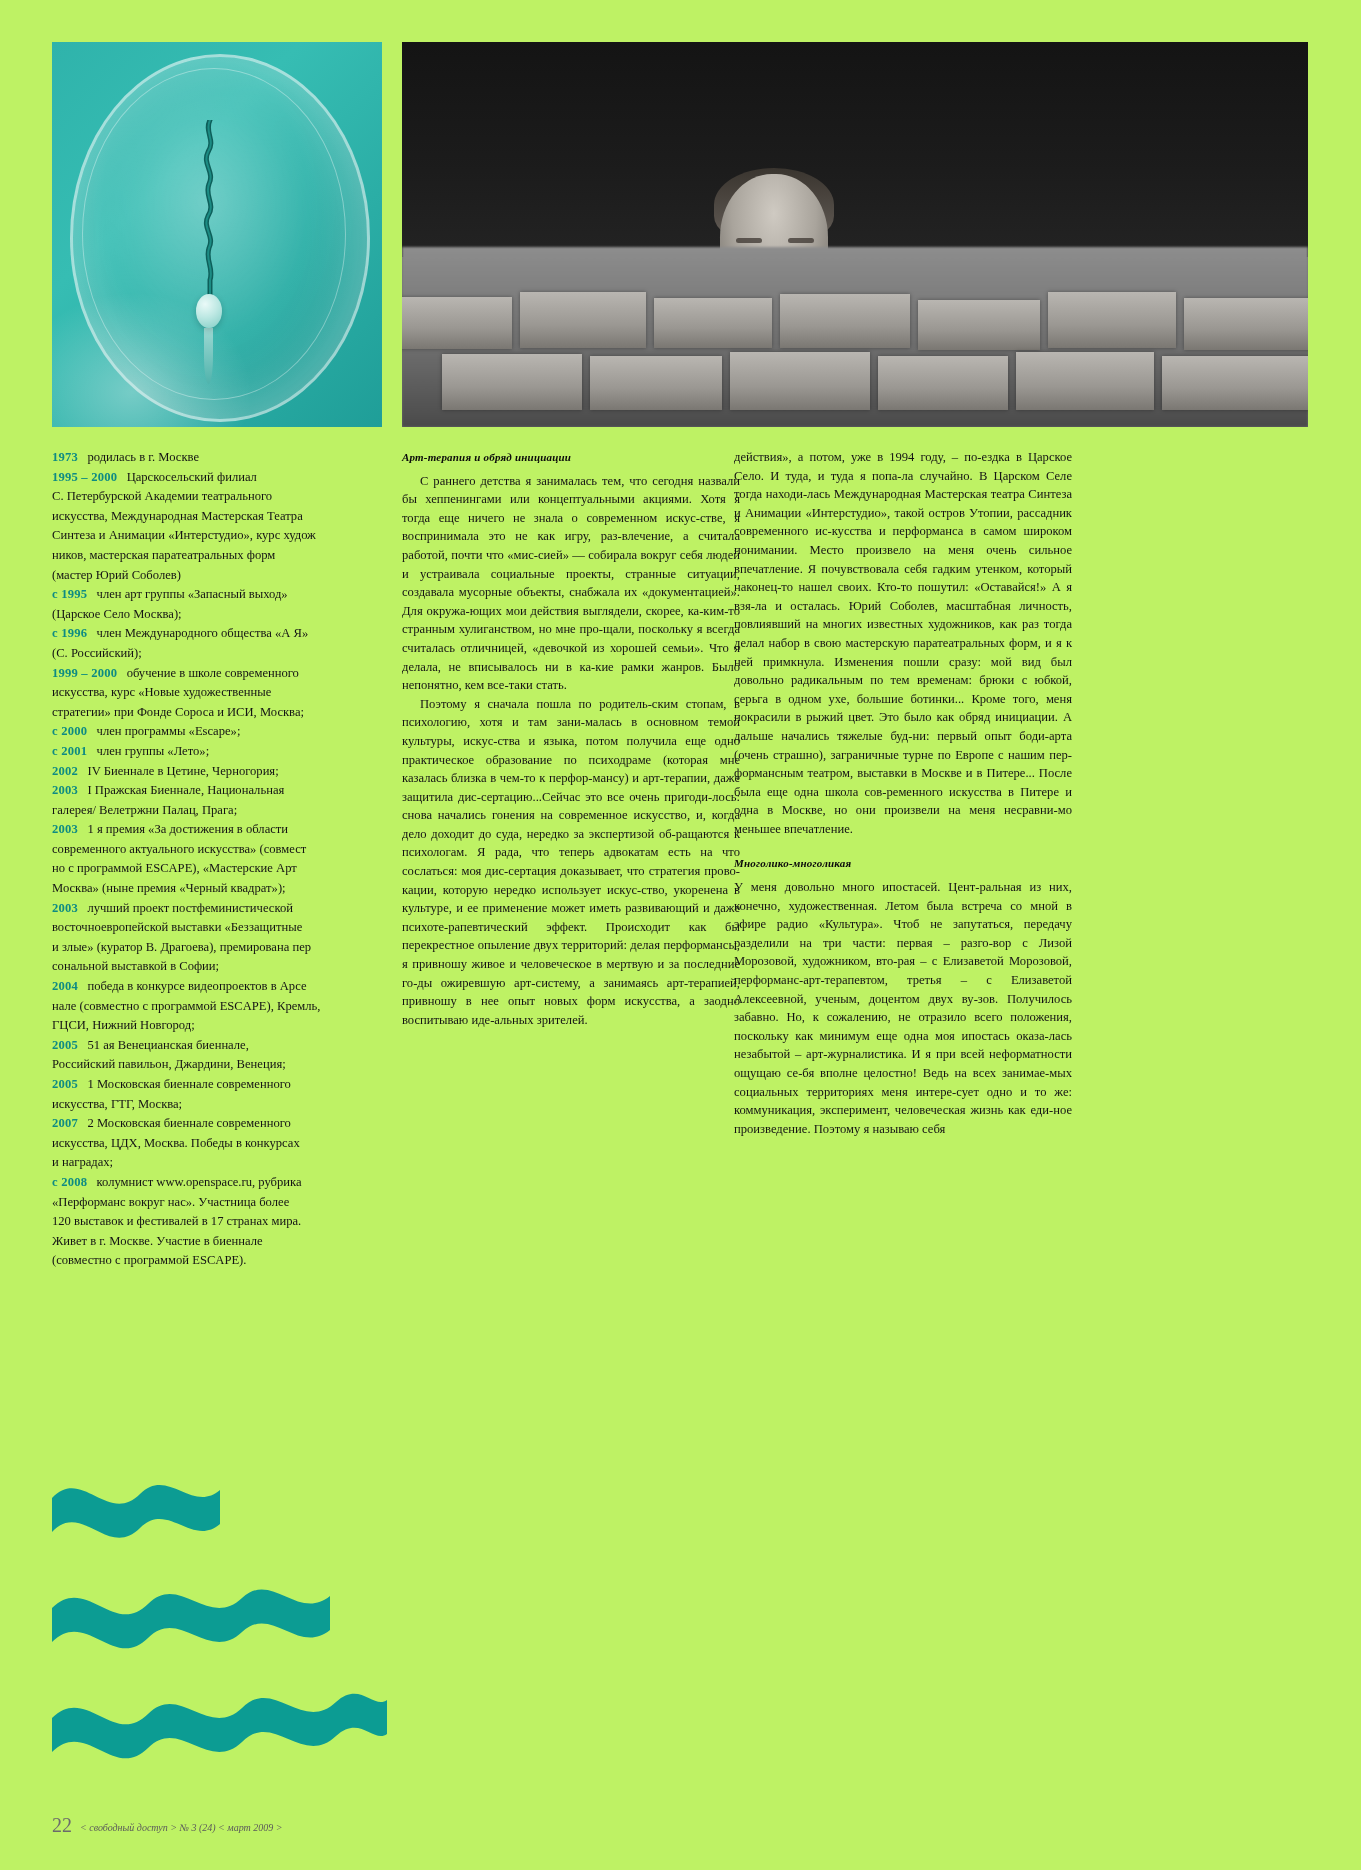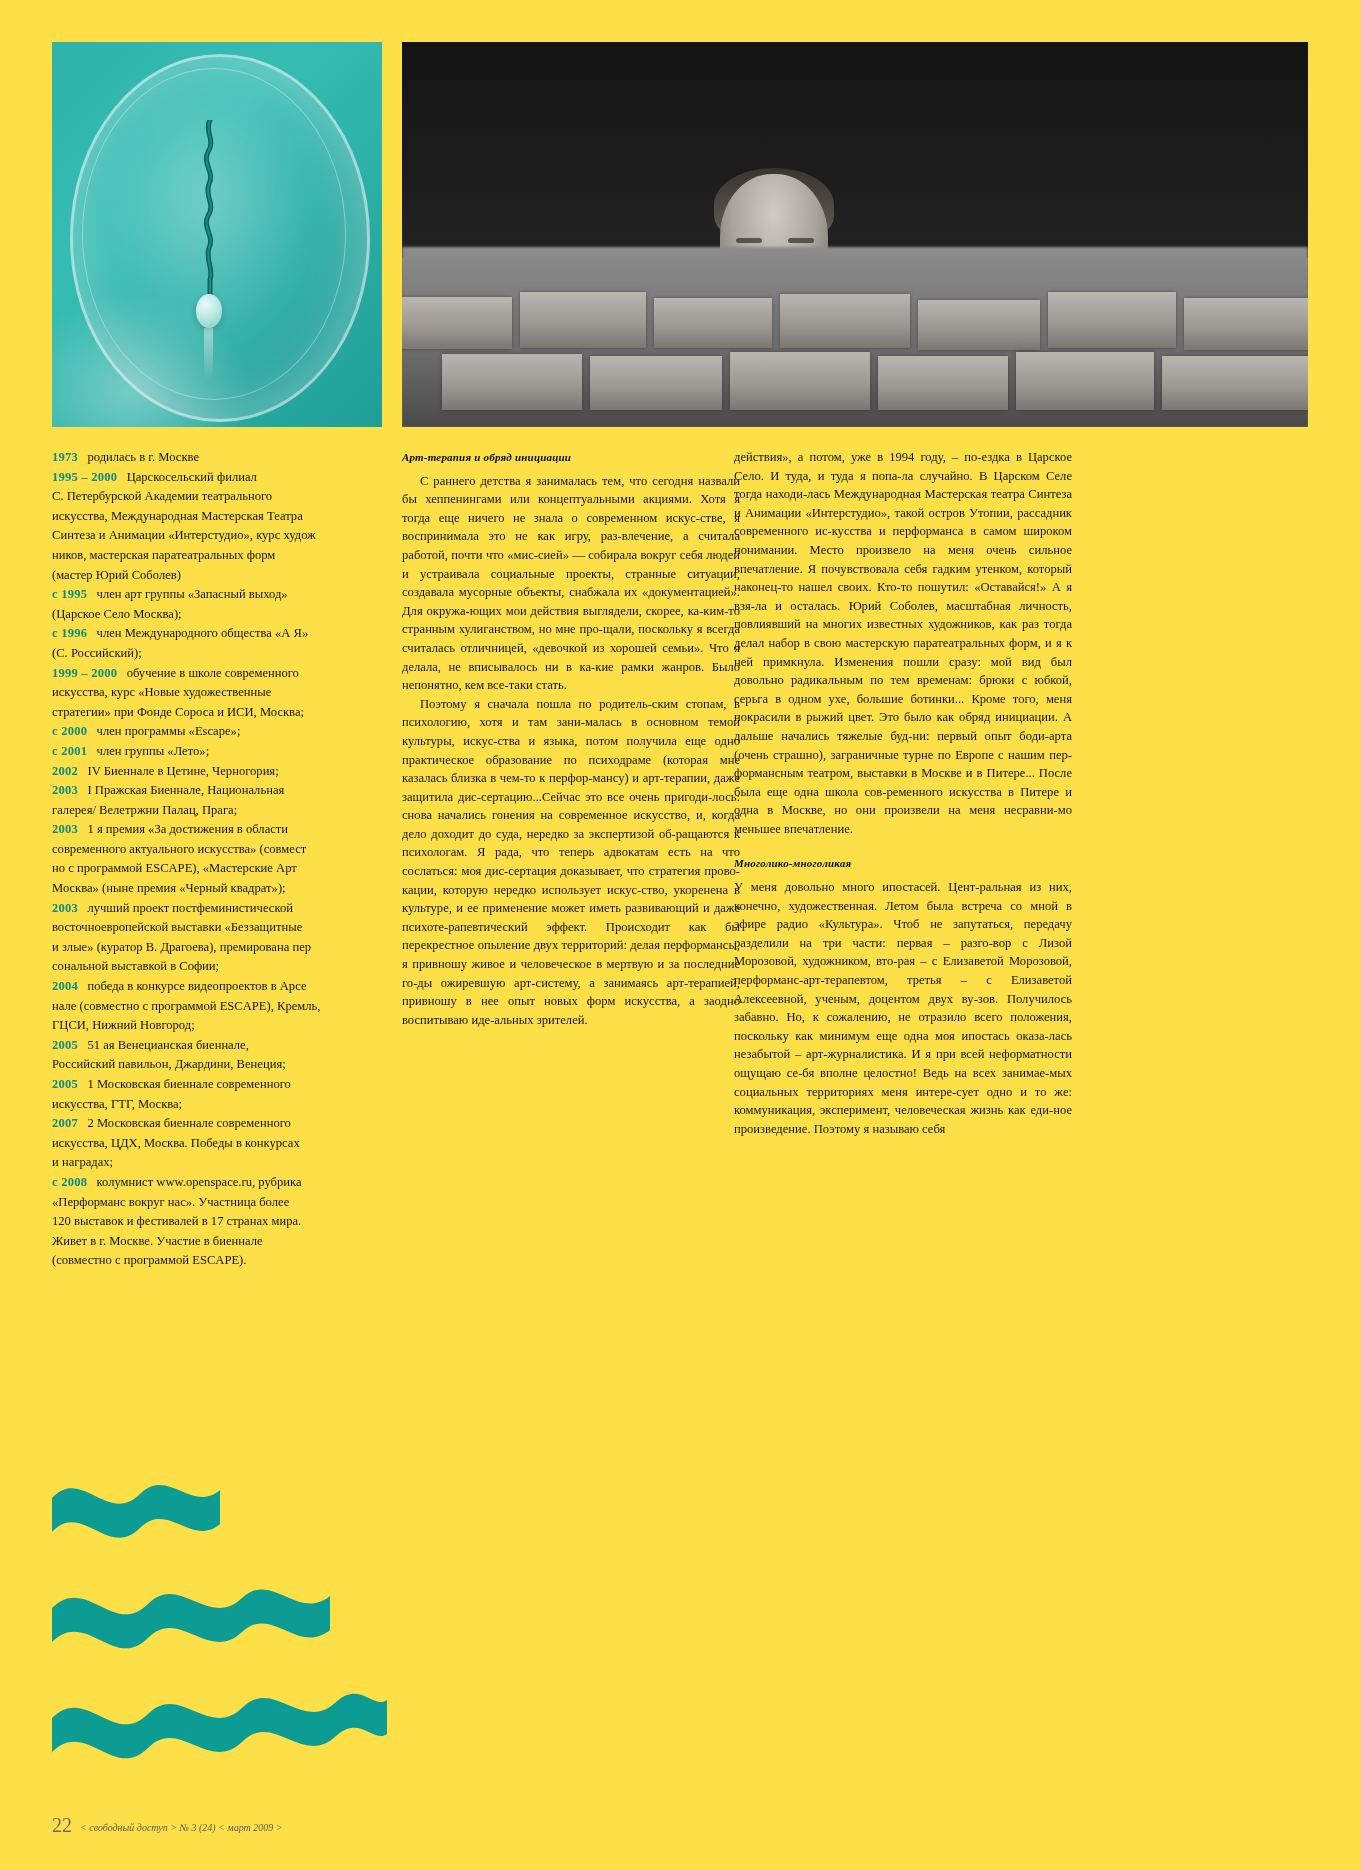--- a/index.html
+++ b/index.html
@@ -4,21 +4,21 @@
 <style>
   html, body {
     margin: 0;
     padding: 0;
     background: #ffffff;
   }
   .page {
     position: relative;
     width: 1361px;
     height: 1870px;
-    background: #fde047;
+    background: #bef264;
     font-family: "Liberation Serif", serif;
     overflow: hidden;
   }
 
   
   .img-left {
     position: absolute;
     left: 52px;
     top: 42px;
     width: 330px;

